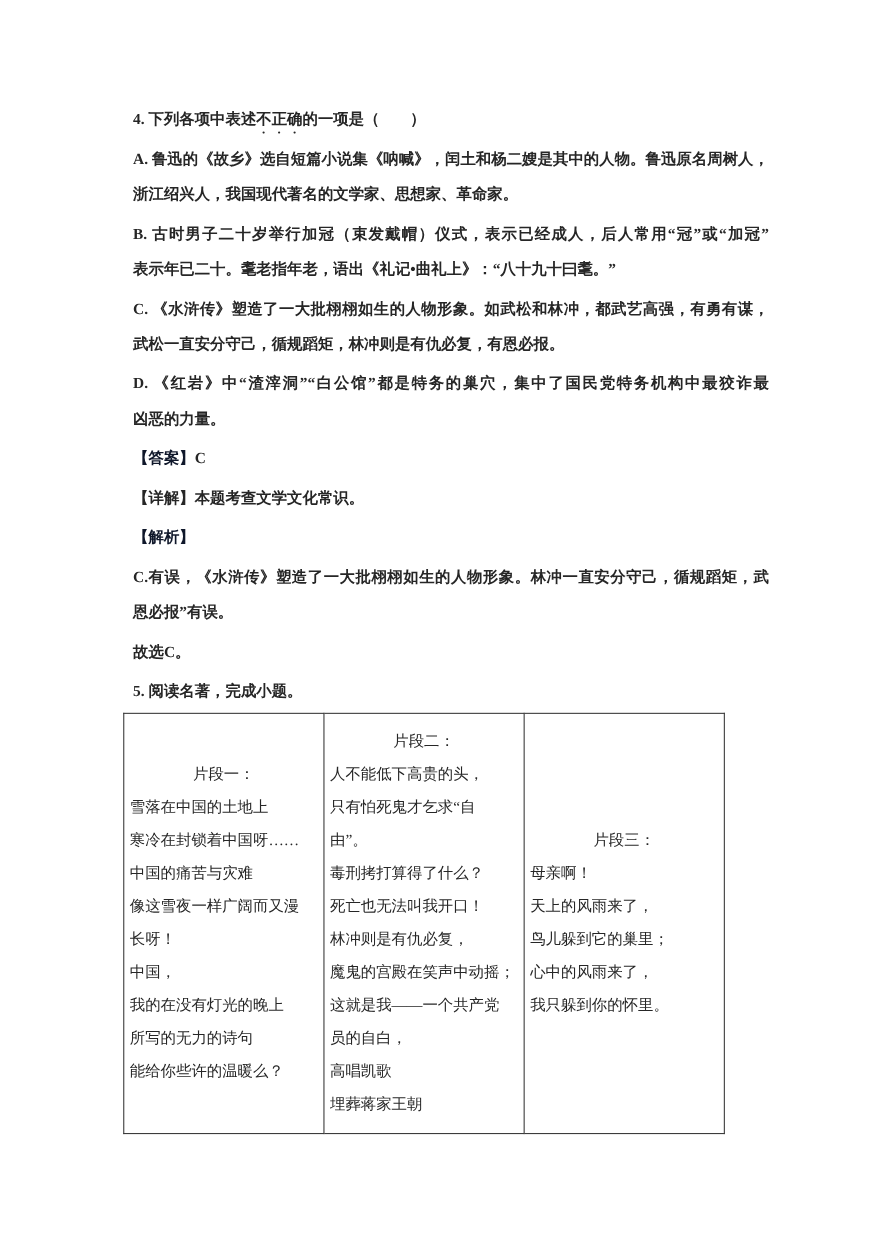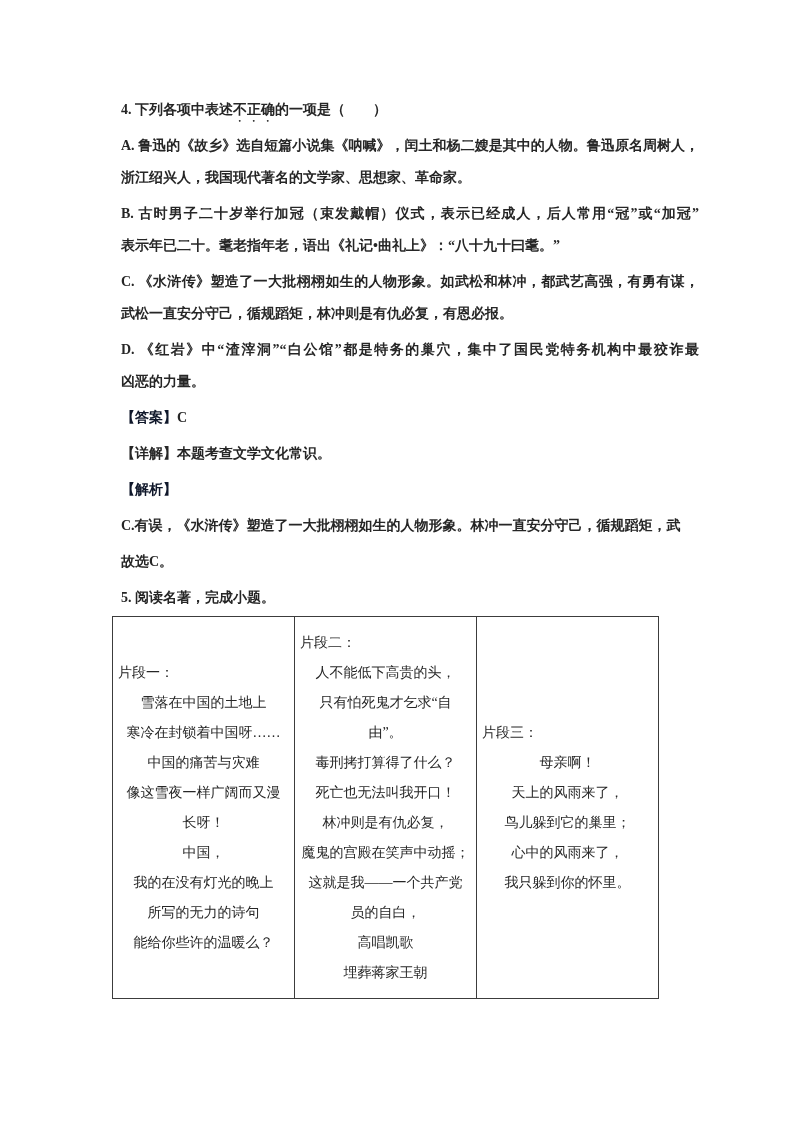--- a/index.html
+++ b/index.html
@@ -48,27 +48,26 @@
     width: 182px;
     height: 382px;
     border: 1px solid #3c3c3c;
     vertical-align: middle;
     padding: 0 5px;
     box-sizing: border-box;
   }
   .poem-label {
     line-height: 30px;
     height: 30px;
-    text-align: left;
+    text-align: center;
     white-space: nowrap;
   }
   .poem-line {
     line-height: 30px;
     height: 30px;
-    text-align: center;
     white-space: nowrap;
   }
 </style>
 </head>
 <body>
 
 <div class="page">
 
   <div class="para">
     <div class="line"><span>4. 下列各项中表述</span><span class="emph">不正确</span><span>的一项是（　　）</span></div>
@@ -98,20 +97,21 @@
   <div class="para">
     <div class="line"><span>【详解】</span><span>本题考查文学文化常识。</span></div>
   </div>
 
   <div class="para">
     <div class="line"><span class="blue">【解析】</span></div>
   </div>
 
   <div class="para">
       <div class="line">C.有误，《水浒传》塑造了一大批栩栩如生的人物形象。林冲一直安分守己，循规蹈矩，武</div>
+      <div class="line">恩必报”有误。</div>
     </div>
 
   <div class="para">
     <div class="line">故选C。</div>
   </div>
 
   <div class="para">
     <div class="line">5. 阅读名著，完成小题。</div>
   </div>
 

